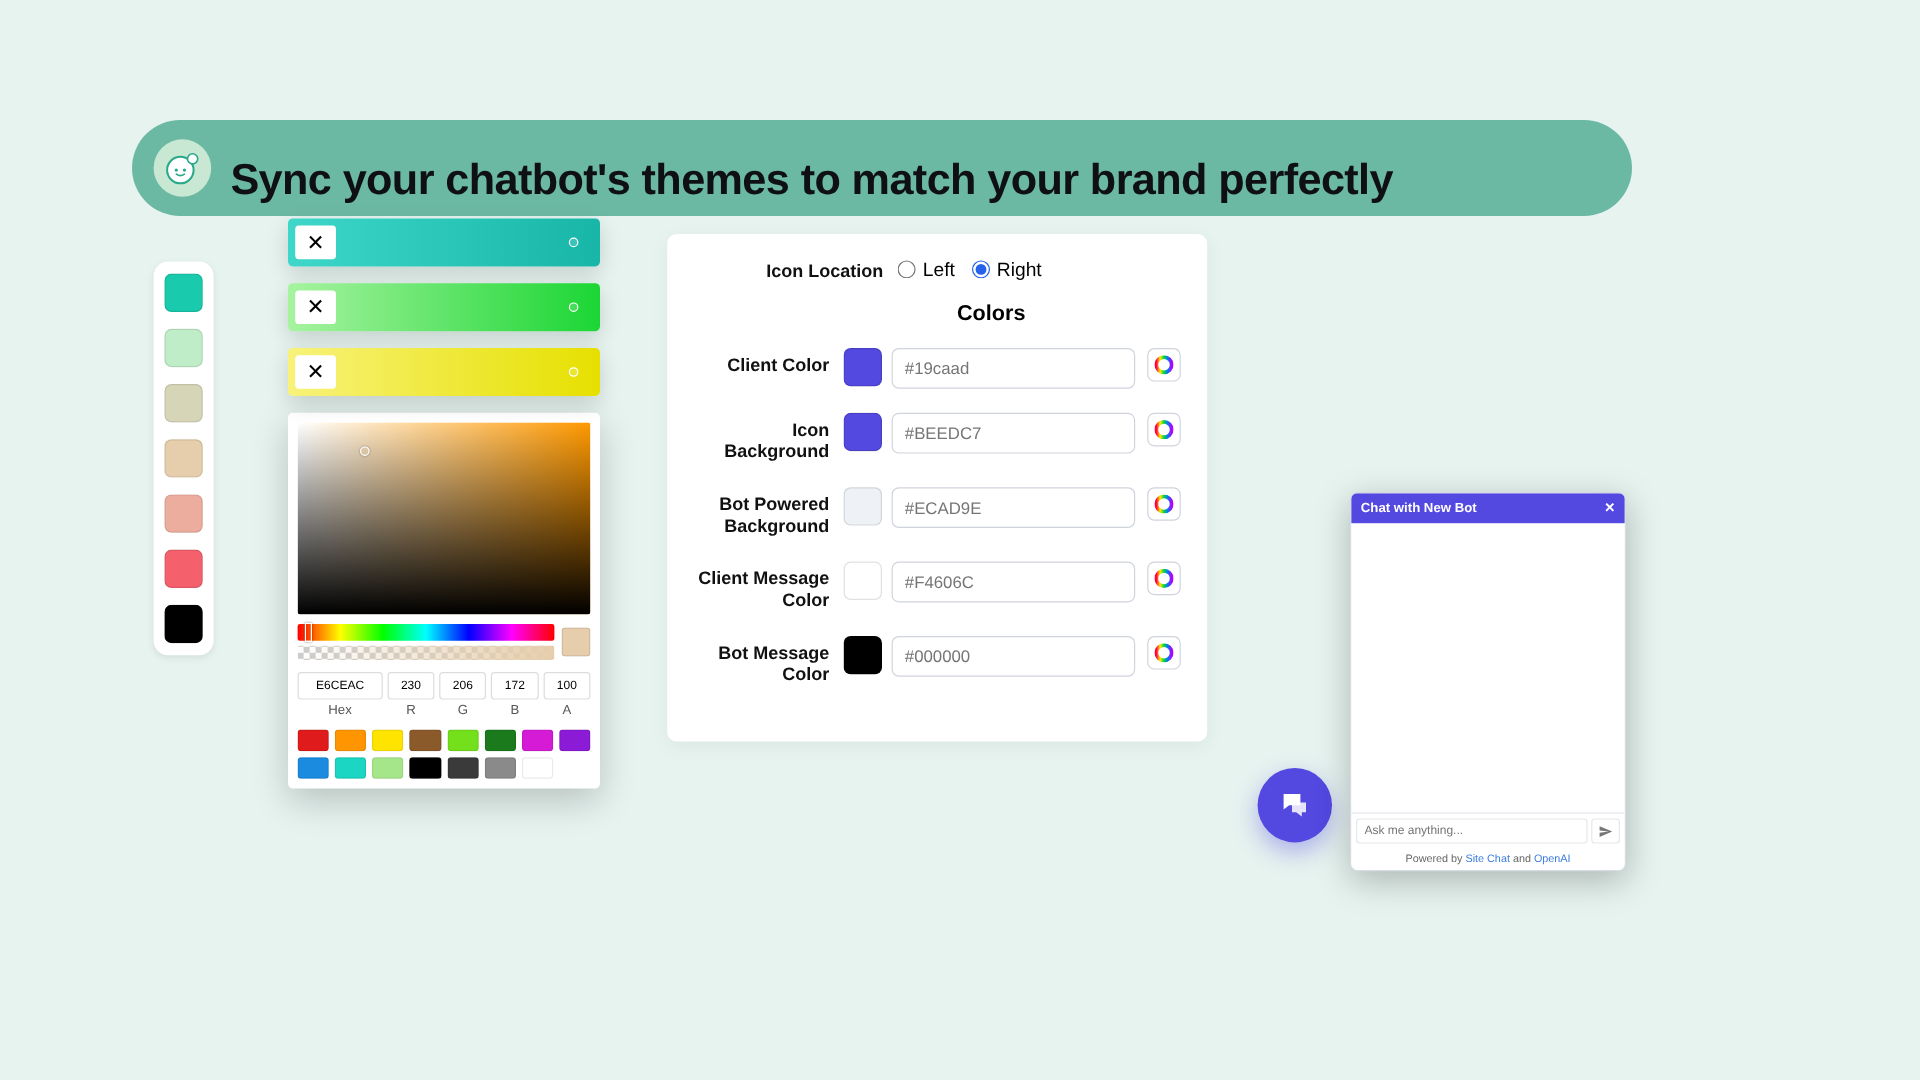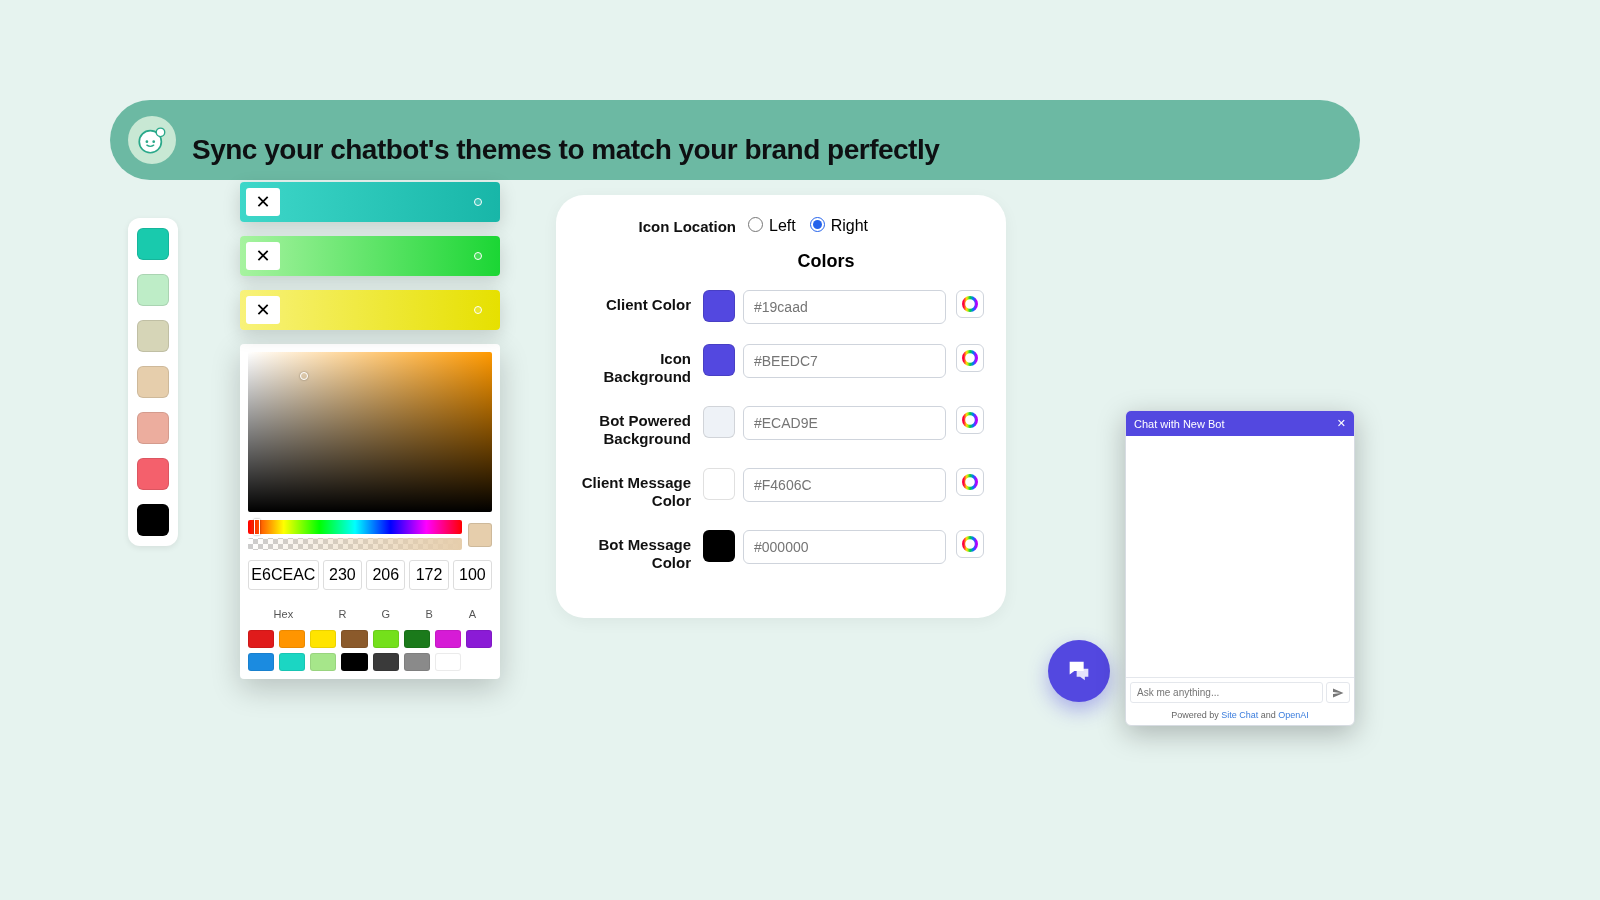--- a/index.html
+++ b/index.html
@@ -23,21 +23,21 @@
   }
   .banner-logo {
     width: 48px; height: 48px;
     background: #c8e8d4;
     border-radius: 50%;
     display: flex; align-items: center; justify-content: center;
     margin-right: 16px;
   }
   .banner-logo svg { width: 34px; height: 34px; }
   .banner-title {
-    font-size: 28px;
+    font-size: 36px;
     font-weight: 800;
     color: #0e1012;
     letter-spacing: -0.5px;
     margin-top: 20px;
   }
   .palette {
     position: absolute;
     left: 128px; top: 218px;
     width: 50px;
     background: #fff;
@@ -127,44 +127,44 @@
       linear-gradient(to right, rgba(230,206,172,0), #e6ceac),
       repeating-conic-gradient(#ccc 0% 25%, #fff 0% 50%) 0/10px 10px;
   }
   .val-row {
     margin-top: 10px;
     display: flex; gap: 4px;
   }
   .val-row input {
     width: 100%;
     text-align: center;
-    font-size: 16px;
+    font-size: 10px;
     padding: 5px 2px;
     border: 1px solid #ddd;
     border-radius: 3px;
   }
   .val-row .col { flex: 1; text-align: center; }
   .val-row .col.hex { flex: 1.8; }
-  .val-row label { display:block; font-size: 11px; color: #555; margin-top: 18px; }
+  .val-row label { display:block; font-size: 11px; color: #555; margin-top: 3px; }
   .preset-grid {
     margin-top: 10px;
     display: grid;
     grid-template-columns: repeat(8, 1fr);
     gap: 5px;
   }
   .preset-grid div {
     height: 18px; border-radius: 3px;
     border: 1px solid rgba(0,0,0,0.08);
   }
   .form-panel {
     position: absolute;
     left: 556px; top: 195px;
     width: 450px;
     background: #fff;
-    border-radius: 28px;
+    border-radius: 8px;
     padding: 22px 22px 26px 22px;
     box-shadow: 0 4px 16px rgba(0,0,0,0.05);
   }
   .form-row {
     display: flex;
     align-items: center;
     margin-bottom: 16px;
   }
   .form-label {
     width: 170px;
@@ -230,21 +230,21 @@
     box-shadow: 0 8px 28px rgba(0,0,0,0.25);
     display: flex; flex-direction: column;
     overflow: hidden;
     border: 1px solid #d7dce2;
   }
   .chat-head {
     background: #5348e0;
     color: #fff;
     padding: 6px 8px;
     font-size: 11px;
-    font-weight: 400;
+    font-weight: 700;
     display: flex; justify-content: space-between; align-items: center;
   }
   .chat-close { font-size: 11px; cursor: pointer; }
   .chat-body { flex: 1; }
   .chat-input-row {
     display: flex; border-top: 1px solid #e4e7ec;
     padding: 4px;
   }
   .chat-input-row input {
     flex: 1; border: 1px solid #e4e7ec; border-radius: 3px;

